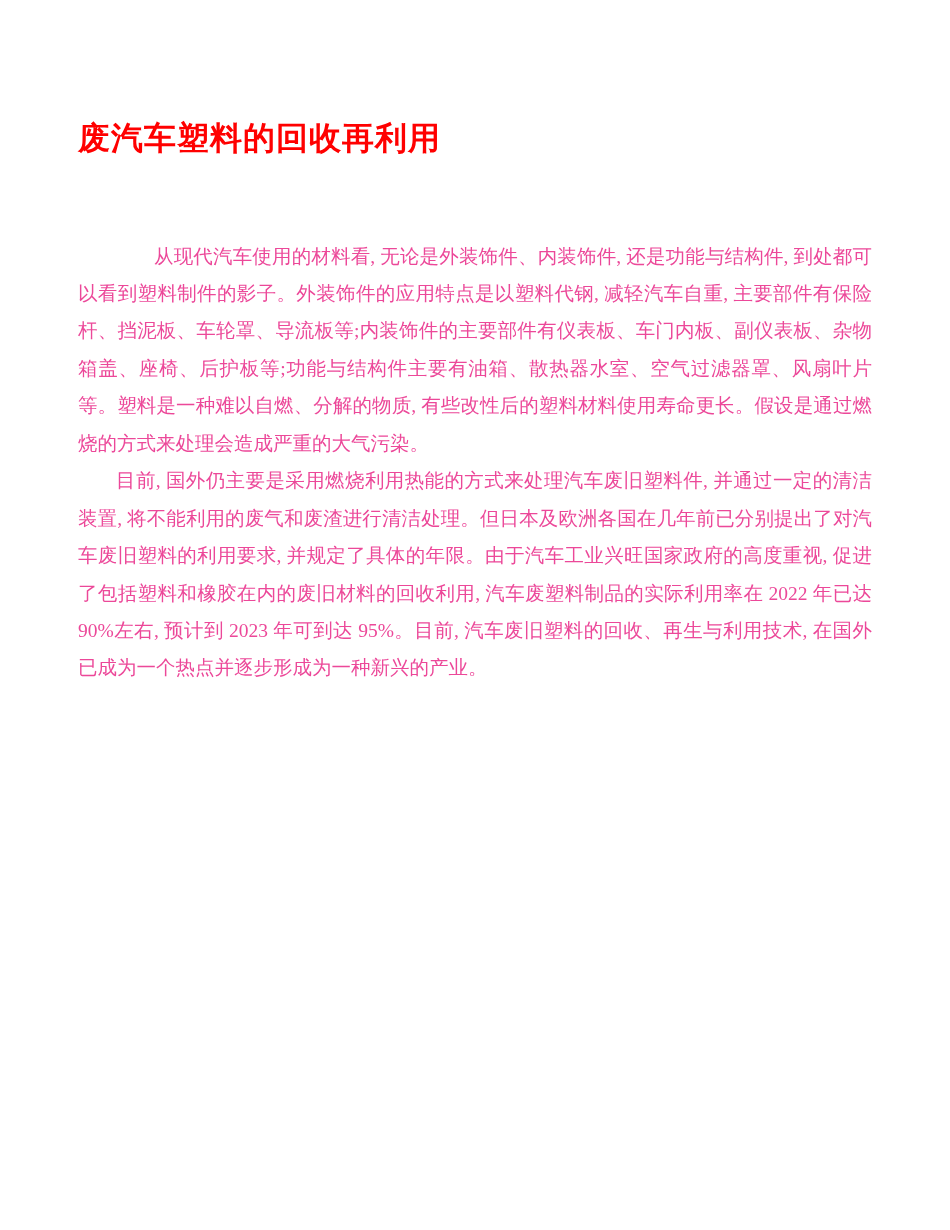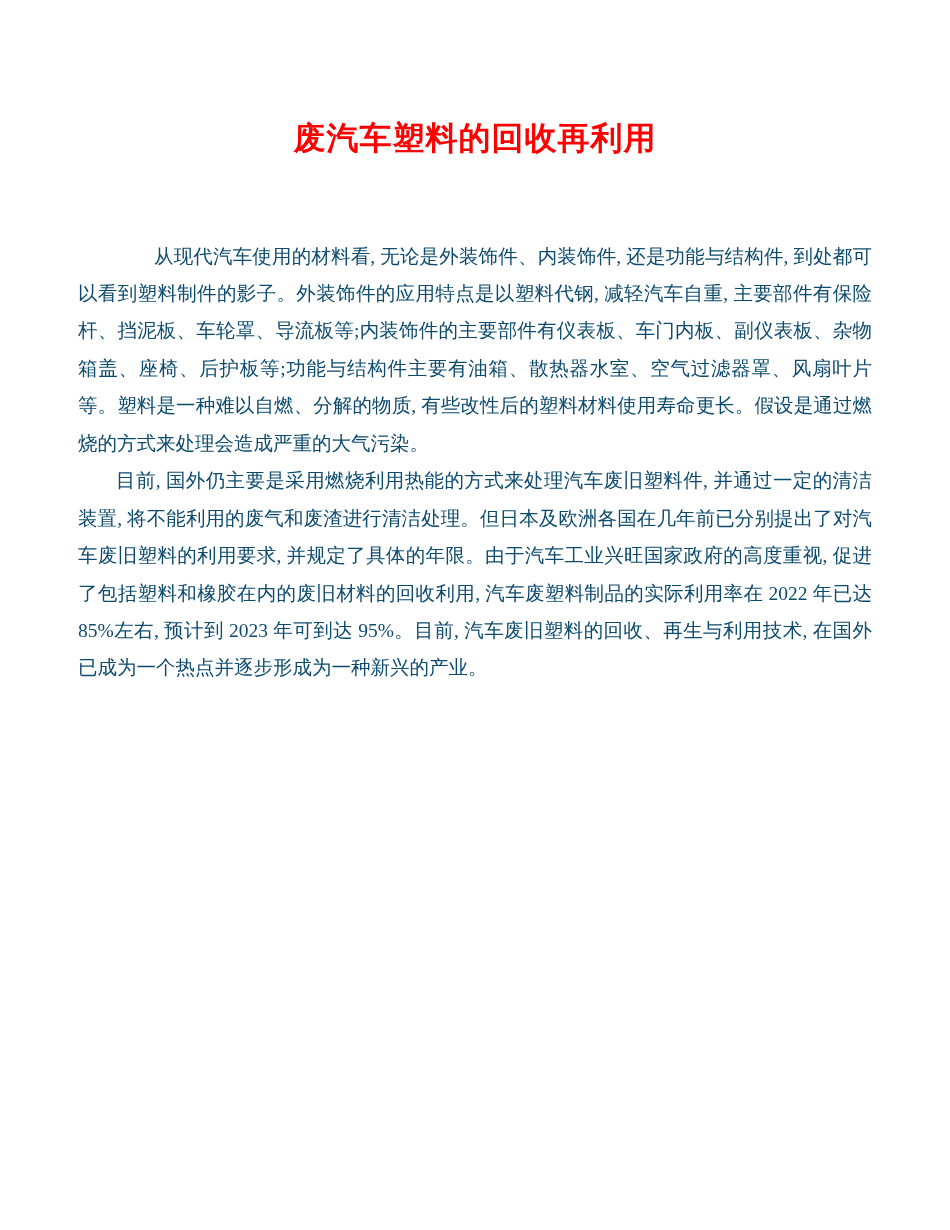--- a/index.html
+++ b/index.html
@@ -17,51 +17,50 @@
   .page {
     width: 950px;
     height: 1230px;
     box-sizing: border-box;
     padding: 0 78px;
     position: relative;
   }
   .doc-title {
     margin: 0;
     padding-top: 118px;
-    text-align: center;
     font-size: 32px;
     font-weight: bold;
     color: #ff0000;
     letter-spacing: 1px;
     line-height: 1.3;
   }
   .body-copy {
     margin-top: 78px;
   }
   .para {
     margin: 0 0 0 0;
     font-size: 19.5px;
     line-height: 1.92;
     text-align: justify;
     text-justify: inter-ideograph;
-    color: #0c4a6e;
+    color: #ec4899;
     font-family: Liberation Serif, serif;
   }
   .para.indent-wide {
     text-indent: 76px;
   }
   .para.indent-normal {
     text-indent: 38px;
   }
 </style>
 </head>
 <body>
 
 <div class="page">
 
   <h1 class="doc-title">废汽车塑料的回收再利用</h1>
 
   <div class="body-copy">
     <p class="para indent-wide">从现代汽车使用的材料看, 无论是外装饰件、内装饰件, 还是功能与结构件, 到处都可以看到塑料制件的影子。外装饰件的应用特点是以塑料代钢, 减轻汽车自重, 主要部件有保险杆、挡泥板、车轮罩、导流板等;内装饰件的主要部件有仪表板、车门内板、副仪表板、杂物箱盖、座椅、后护板等;功能与结构件主要有油箱、散热器水室、空气过滤器罩、风扇叶片等。塑料是一种难以自燃、分解的物质, 有些改性后的塑料材料使用寿命更长。假设是通过燃烧的方式来处理会造成严重的大气污染。</p>
-    <p class="para indent-normal">目前, 国外仍主要是采用燃烧利用热能的方式来处理汽车废旧塑料件, 并通过一定的清洁装置, 将不能利用的废气和废渣进行清洁处理。但日本及欧洲各国在几年前已分别提出了对汽车废旧塑料的利用要求, 并规定了具体的年限。由于汽车工业兴旺国家政府的高度重视, 促进了包括塑料和橡胶在内的废旧材料的回收利用, 汽车废塑料制品的实际利用率在 2022 年已达 85%左右, 预计到 2023 年可到达 95%。目前, 汽车废旧塑料的回收、再生与利用技术, 在国外已成为一个热点并逐步形成为一种新兴的产业。</p>
+    <p class="para indent-normal">目前, 国外仍主要是采用燃烧利用热能的方式来处理汽车废旧塑料件, 并通过一定的清洁装置, 将不能利用的废气和废渣进行清洁处理。但日本及欧洲各国在几年前已分别提出了对汽车废旧塑料的利用要求, 并规定了具体的年限。由于汽车工业兴旺国家政府的高度重视, 促进了包括塑料和橡胶在内的废旧材料的回收利用, 汽车废塑料制品的实际利用率在 2022 年已达 90%左右, 预计到 2023 年可到达 95%。目前, 汽车废旧塑料的回收、再生与利用技术, 在国外已成为一个热点并逐步形成为一种新兴的产业。</p>
   </div>
 
 </div>
 
 </body></html>

